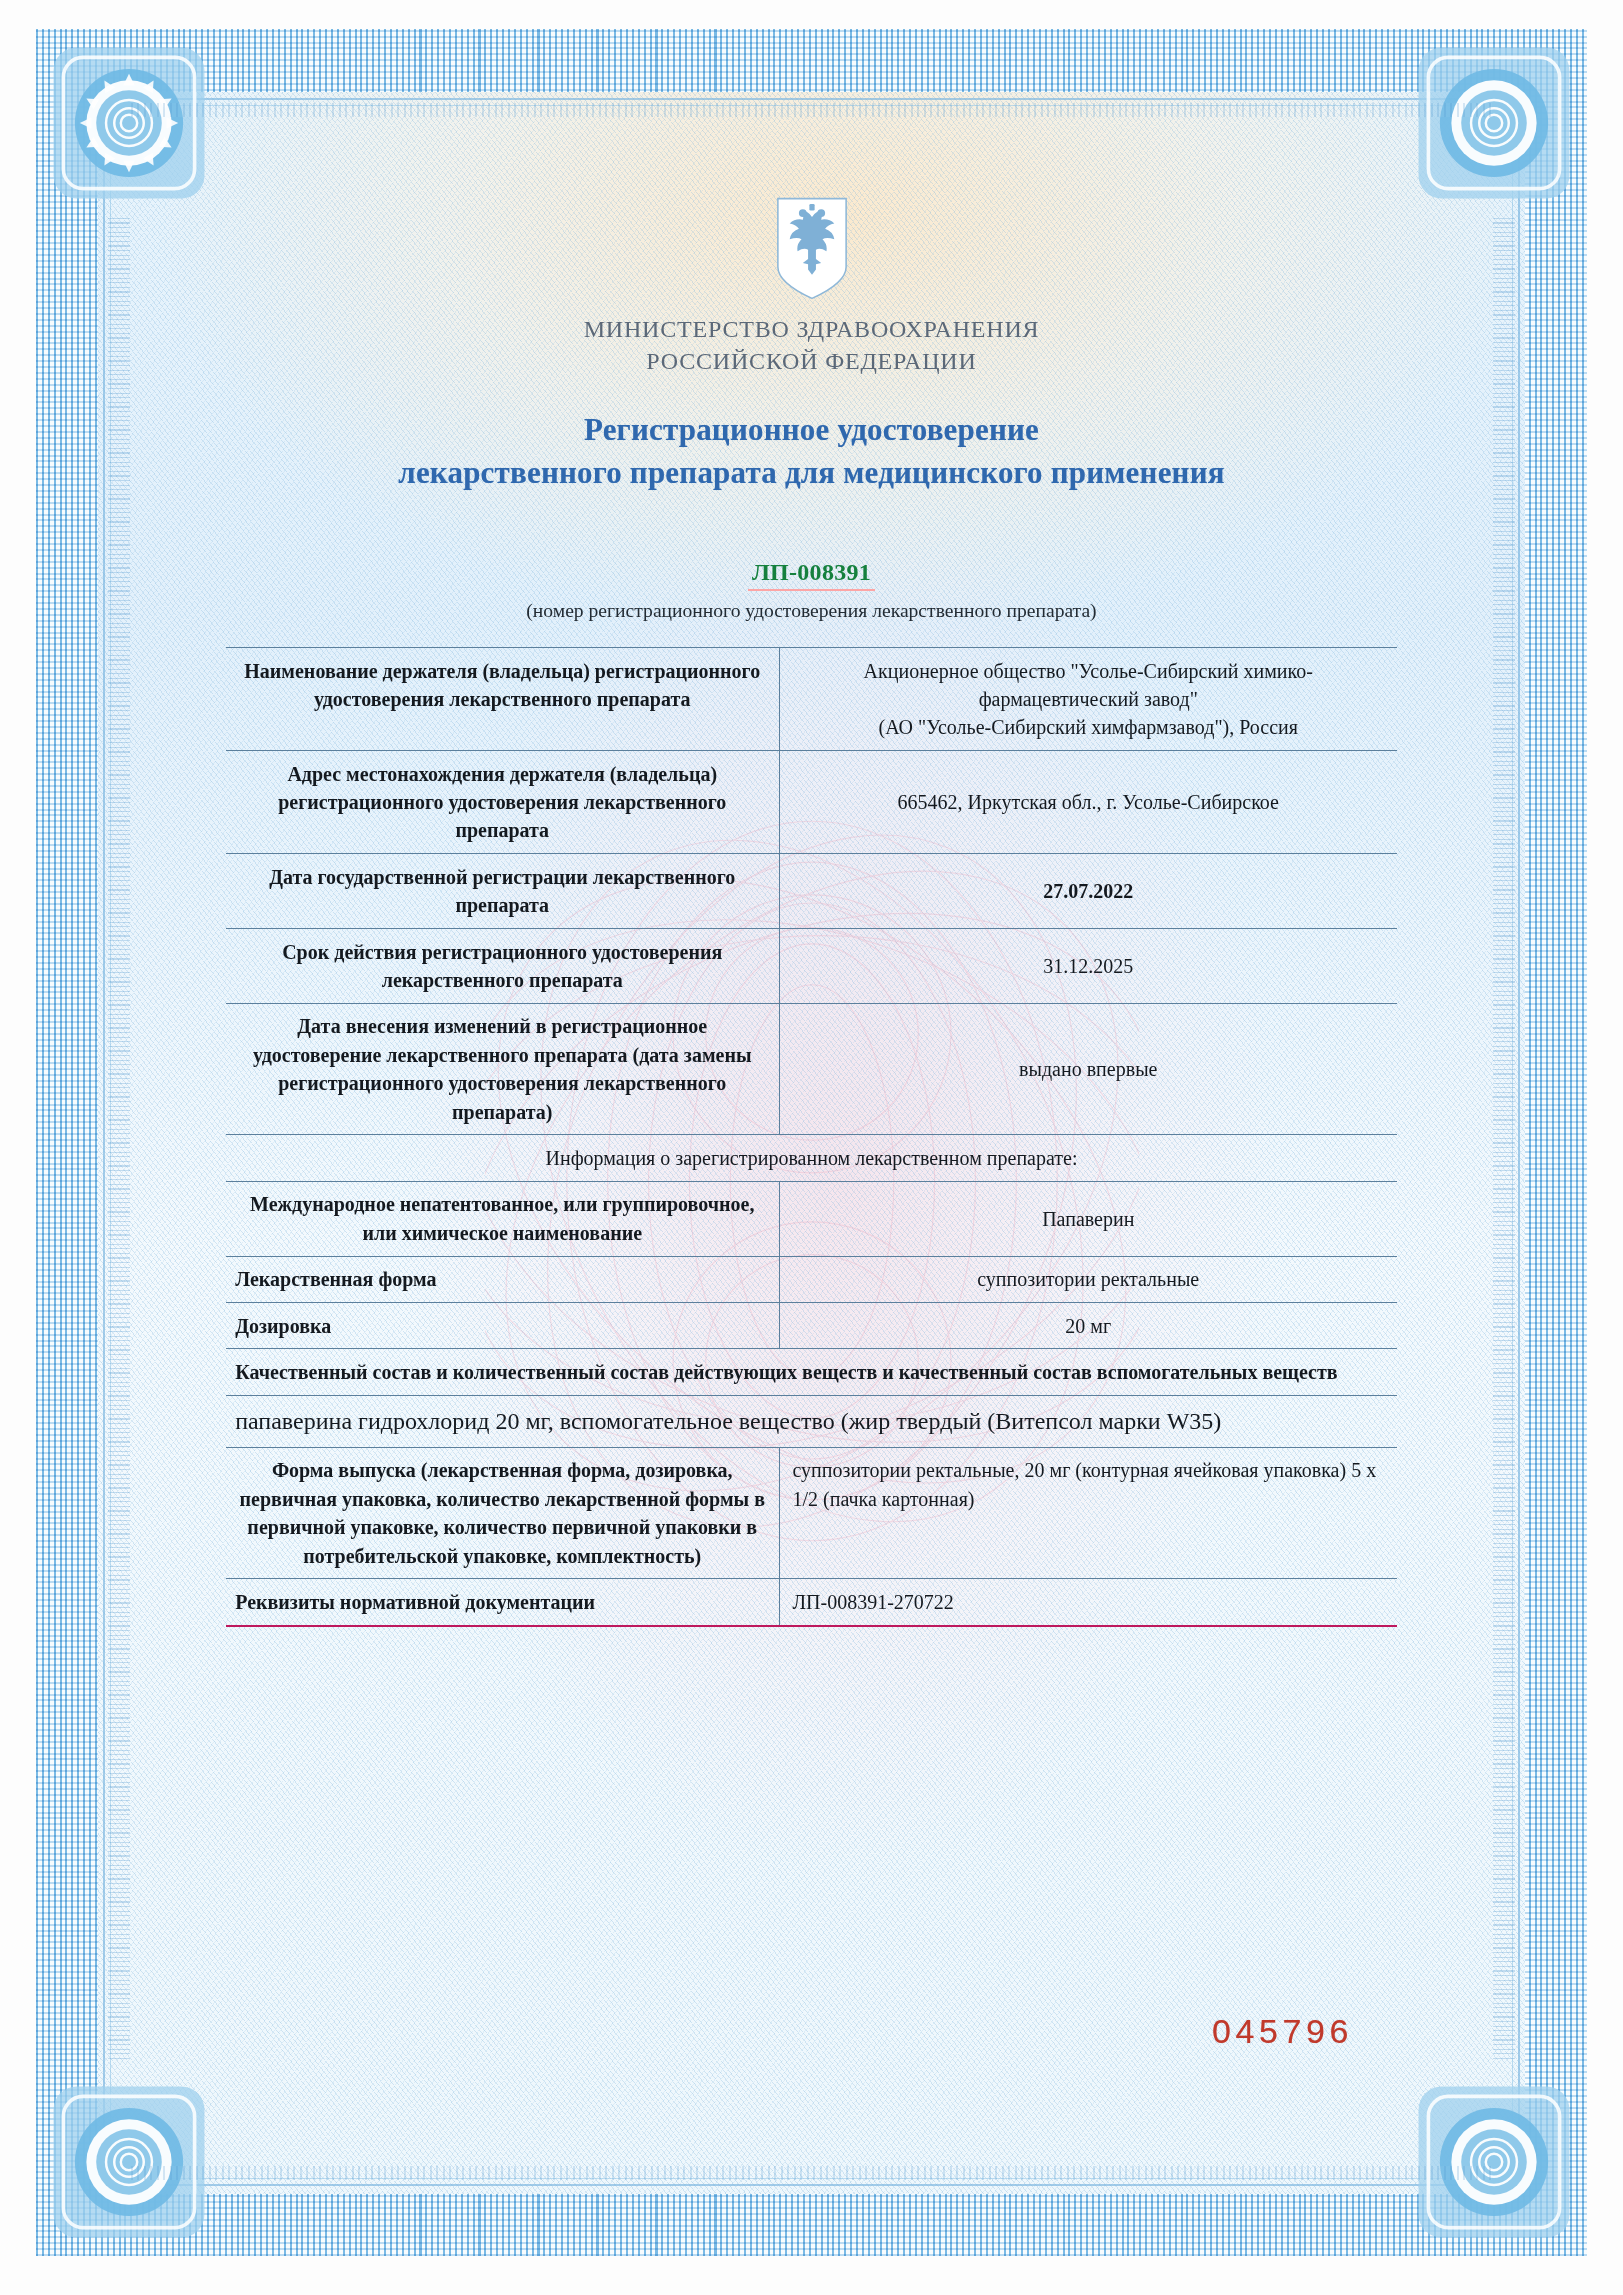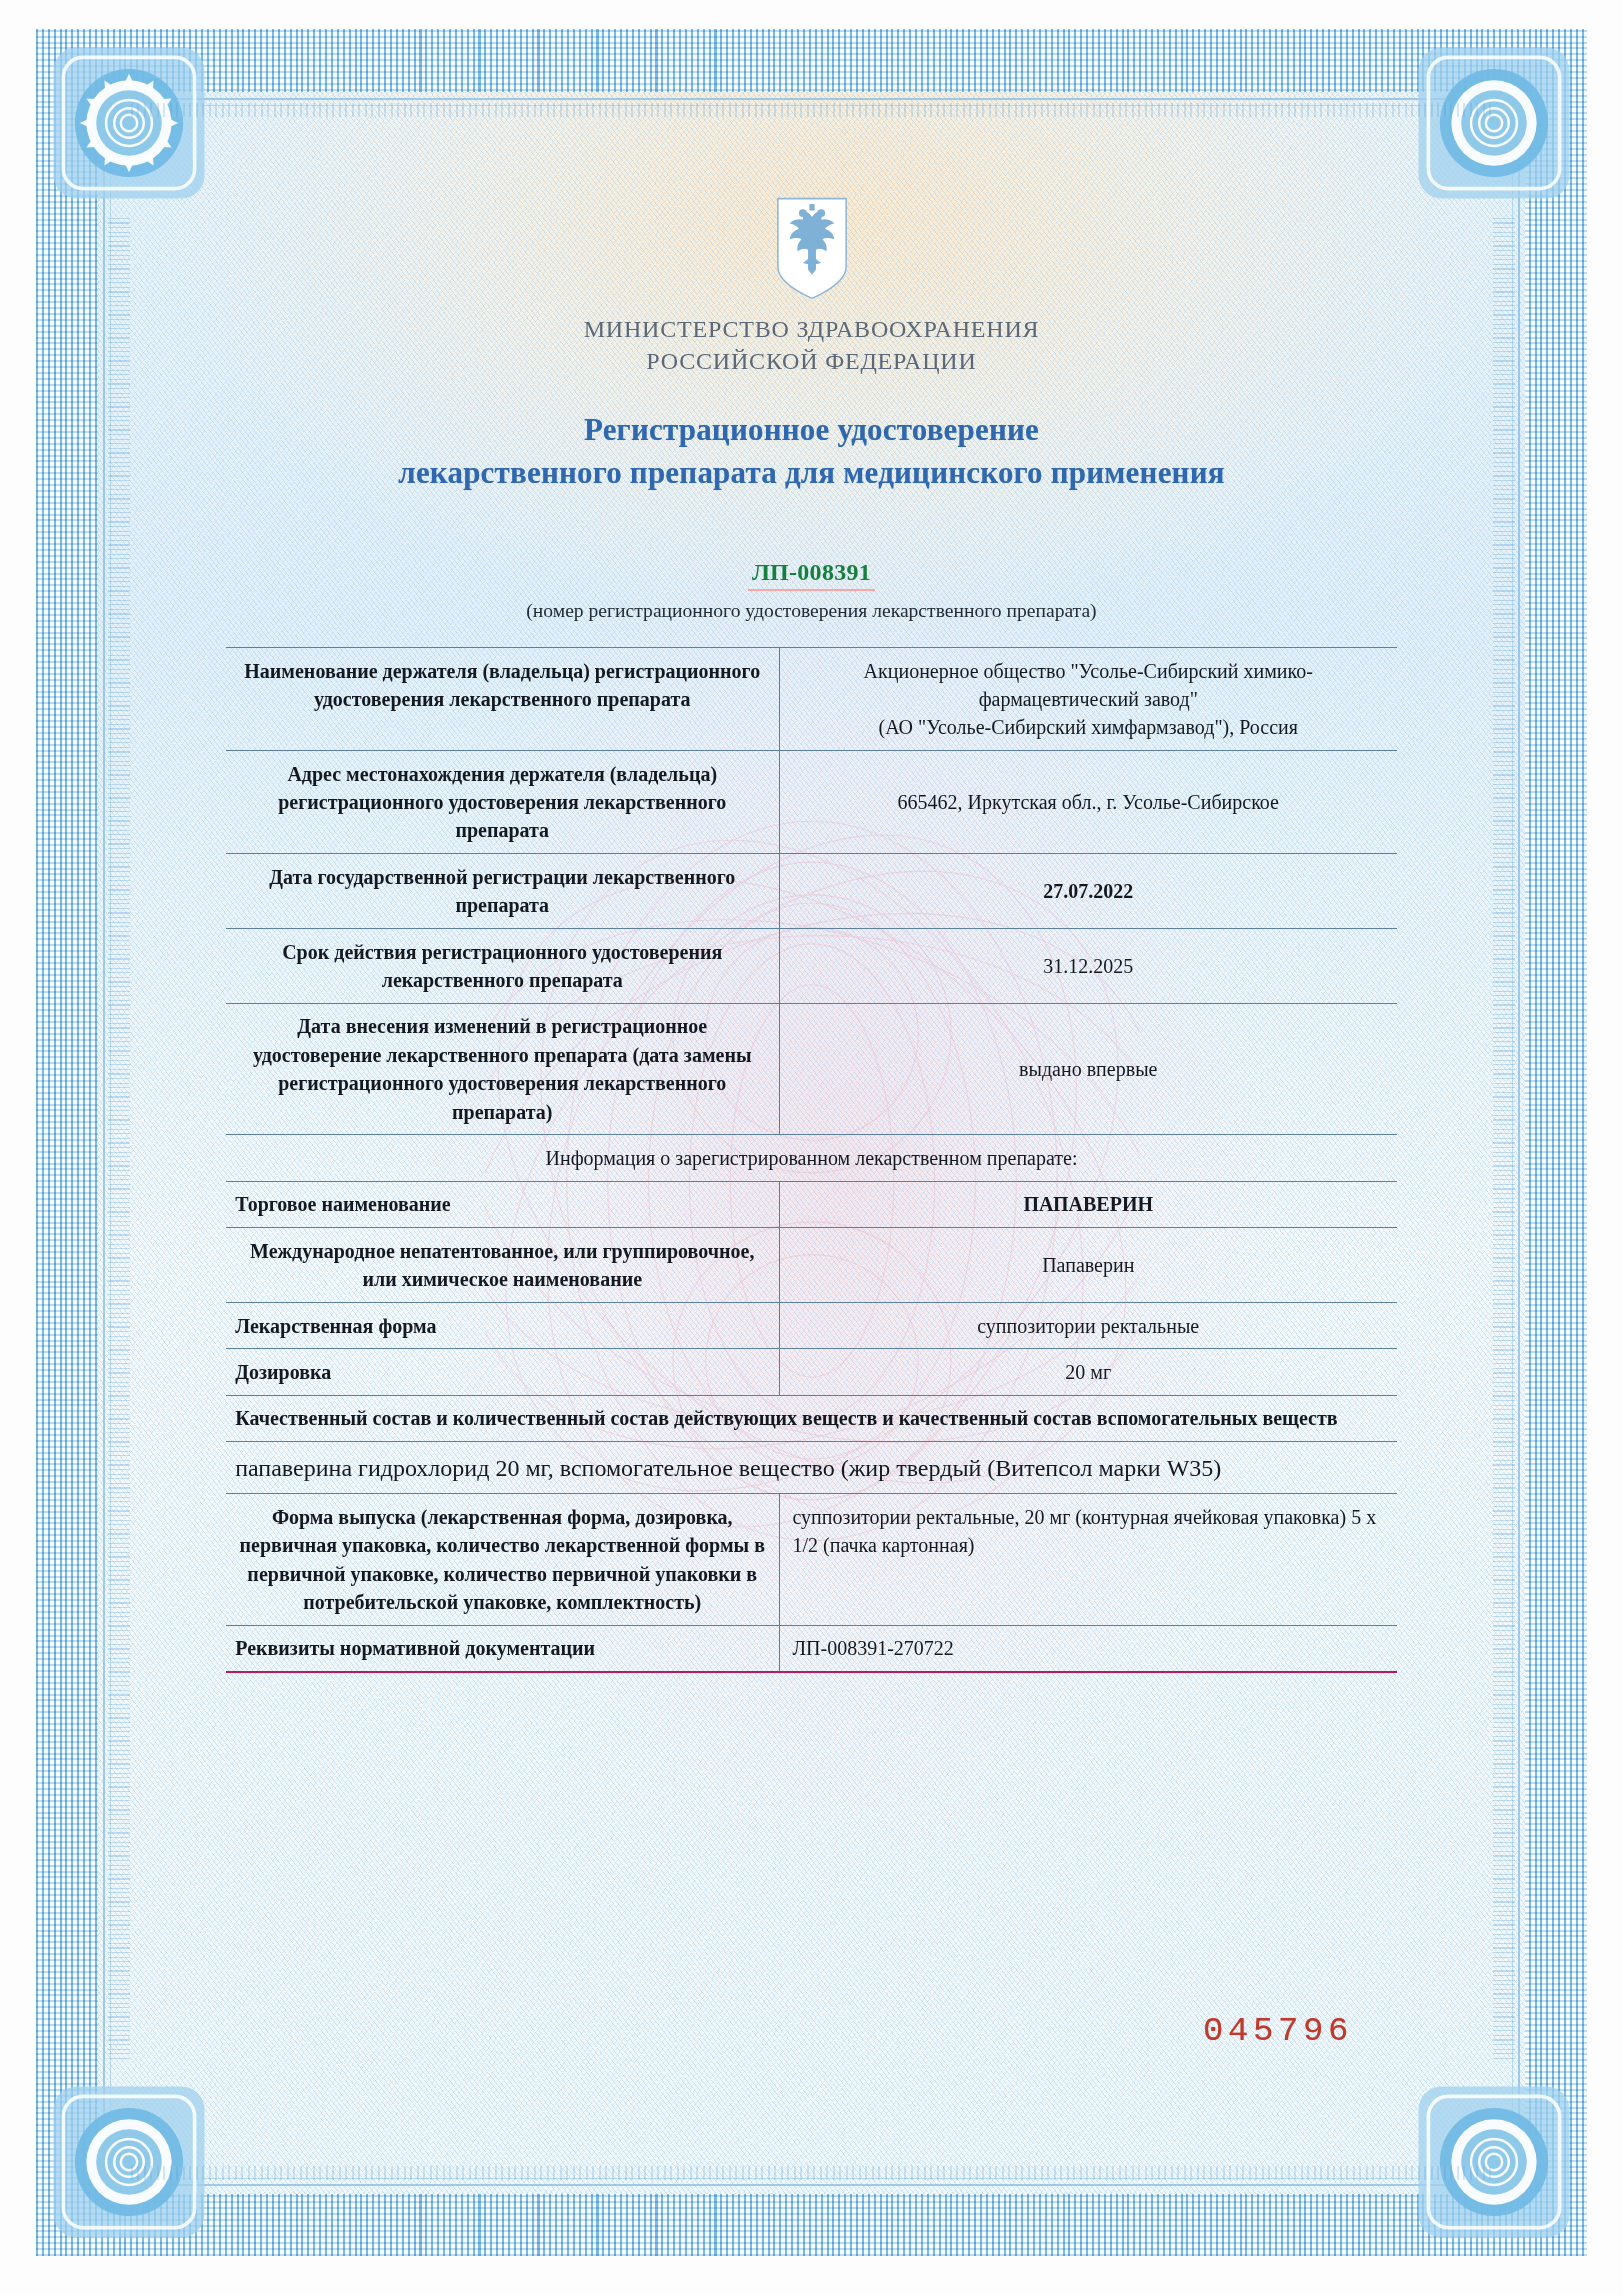--- a/index.html
+++ b/index.html
@@ -255,21 +255,21 @@
     text-align: left;
     padding-left: 13px;
   }
   .tbl td.top { vertical-align: top; text-align: center; }
 
   
   .serial {
     position: absolute;
     right: 270px;
     top: 2012px;
-    font-family: Liberation Mono, monospace;
+    font-family: Liberation Sans, sans-serif;
     font-size: 34px;
     letter-spacing: 4.6px;
     color: #c0392b;
     z-index: 22;
     text-shadow: 0 0 0.7px rgba(192,57,43,.5);
   }
 </style>
 </head>
 <body>
 
@@ -433,24 +433,20 @@
           <td class="val">31.12.2025</td>
         </tr>
         <tr>
           <td class="lab top">Дата внесения изменений в регистрационное удостоверение лекарственного препарата (дата замены регистрационного удостоверения лекарственного препарата)</td>
           <td class="val">выдано впервые</td>
         </tr>
         <tr>
           <td class="center-note" colspan="2">Информация о зарегистрированном лекарственном препарате:</td>
         </tr>
         <tr>
-          <td class="lab">Торговое наименование</td>
-          <td class="val bold">ПАПАВЕРИН</td>
-        </tr>
-        <tr>
           <td class="lab top">Международное непатентованное, или группировочное, или химическое наименование</td>
           <td class="val">Папаверин</td>
         </tr>
         <tr>
           <td class="lab">Лекарственная форма</td>
           <td class="val">суппозитории ректальные</td>
         </tr>
         <tr>
           <td class="lab">Дозировка</td>
           <td class="val">20 мг</td>

